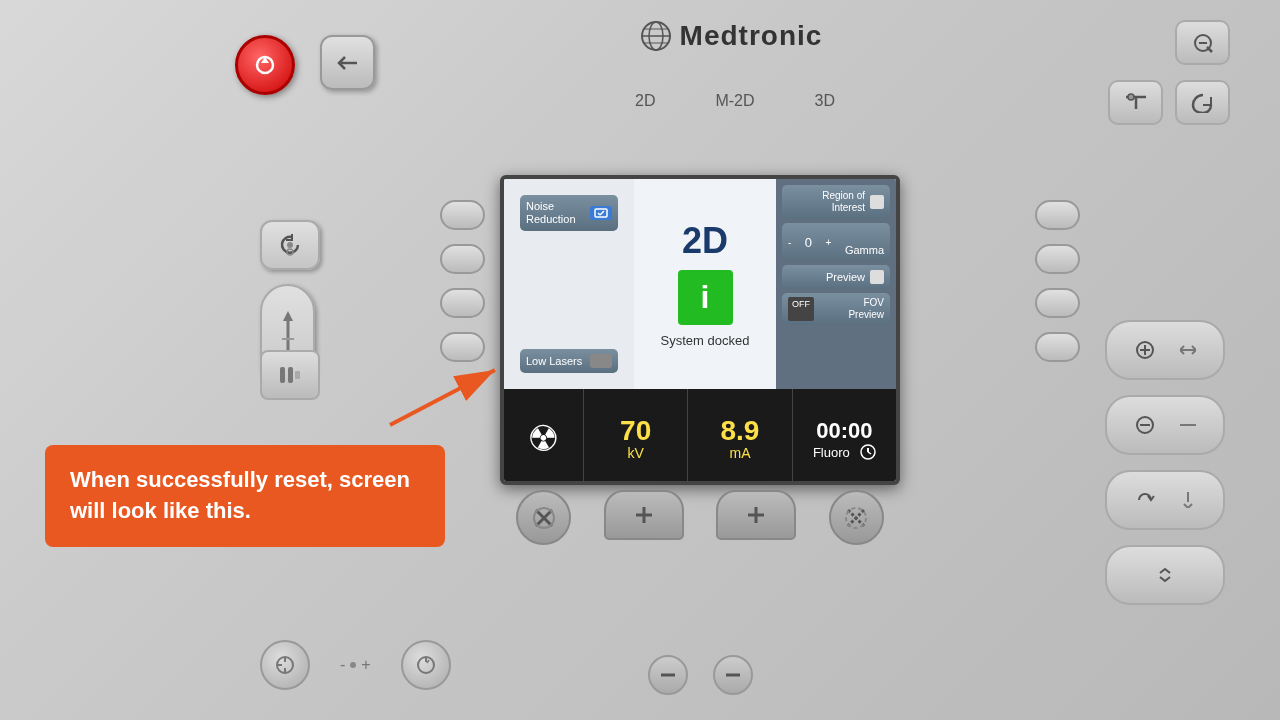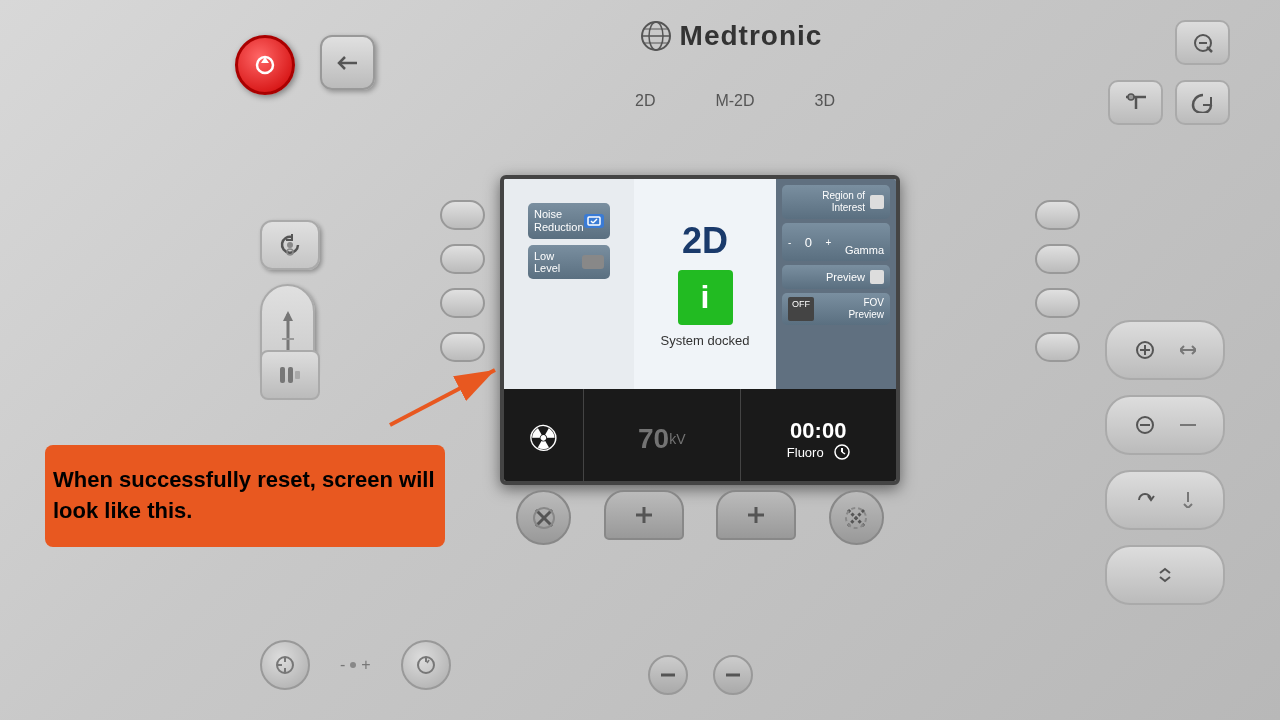--- a/index.html
+++ b/index.html
@@ -200,24 +200,25 @@
     
     .screen-top-bar {
       display: flex;
       align-items: stretch;
       height: 210px;
     }
 
     .screen-left-panel {
       width: 130px;
       background: #e8ecf0;
-      padding: 24px;
+      padding: 16px;
       display: flex;
       flex-direction: column;
       gap: 6px;
+      justify-content: space-between;
     }
 
     .screen-center {
       flex: 1;
       display: flex;
       flex-direction: column;
       align-items: center;
       justify-content: center;
       background: #f0f4f8;
       gap: 8px;
@@ -359,25 +360,25 @@
     }
 
     .radiation-symbol {
       font-size: 36px;
       color: white;
     }
 
     .data-cell {
       flex: 1;
       display: flex;
-      flex-direction: row;
+      flex-direction: column;
       align-items: center;
       justify-content: center;
       border-right: 1px solid #444;
-      color: #737373;
+      color: #fde047;
     }
 
     .data-value {
       font-size: 28px;
       font-weight: bold;
       line-height: 1;
     }
 
     .data-unit {
       font-size: 14px;
@@ -443,22 +444,22 @@
     }
 
     
     .annotation-box {
       position: absolute;
       top: 445px;
       left: 45px;
       width: 400px;
       background: #e85820;
       border-radius: 8px;
-      padding: 20px 8px;
-      color: #000000;
+      padding: 20px 25px;
+      color: #ffffff;
       font-size: 22px;
       font-weight: bold;
       line-height: 1.4;
     }
 
     .icon-btn {
       width: 55px;
       height: 45px;
       background: linear-gradient(180deg, #ddd, #bbb);
       border: 2px solid #aaa;
@@ -740,21 +741,21 @@
             <svg width="14" height="10" viewBox="0 0 14 10">
                 <rect x="1" y="1" width="12" height="8" rx="1" fill="none" stroke="white" stroke-width="1.5"></rect>
                 <line x1="4" y1="5" x2="6" y2="7" stroke="white" stroke-width="1.5"></line>
                 <line x1="6" y1="7" x2="10" y2="3" stroke="white" stroke-width="1.5"></line>
               </svg>
           </div>
         </div>
 
 
         <div class="left-option-btn">
-          <span style="font-size:11px;">Low Level</span>
+          <span style="font-size:11px;">Low Lasers</span>
           <div class="gray-toggle"></div>
         </div>
       </div>
 
       <div class="screen-center">
         <div class="mode-display">2D</div>
         <div class="info-icon">
           <span>i</span>
         </div>
         <div class="system-docked">System docked</div>
@@ -786,20 +787,24 @@
       </div>
     </div>
 
     <div class="screen-bottom-bar">
       <div class="radiation-cell">
         <span class="radiation-symbol">☢</span>
       </div>
       <div class="data-cell">
         <span class="data-value">70</span>
         <span class="data-unit">kV</span>
+      </div>
+      <div class="data-cell">
+        <span class="data-value">8.9</span>
+        <span class="data-unit">mA</span>
       </div>
       <div class="fluoro-cell">
         <span class="fluoro-time">00:00</span>
         <div class="fluoro-label">
           <span>Fluoro</span>
           <svg width="16" height="16" viewBox="0 0 16 16">
               <circle cx="8" cy="8" r="7" fill="none" stroke="white" stroke-width="1.5"></circle>
               <line x1="8" y1="4" x2="8" y2="8" stroke="white" stroke-width="2"></line>
               <line x1="8" y1="8" x2="11" y2="10" stroke="white" stroke-width="1.5"></line>
             </svg>

